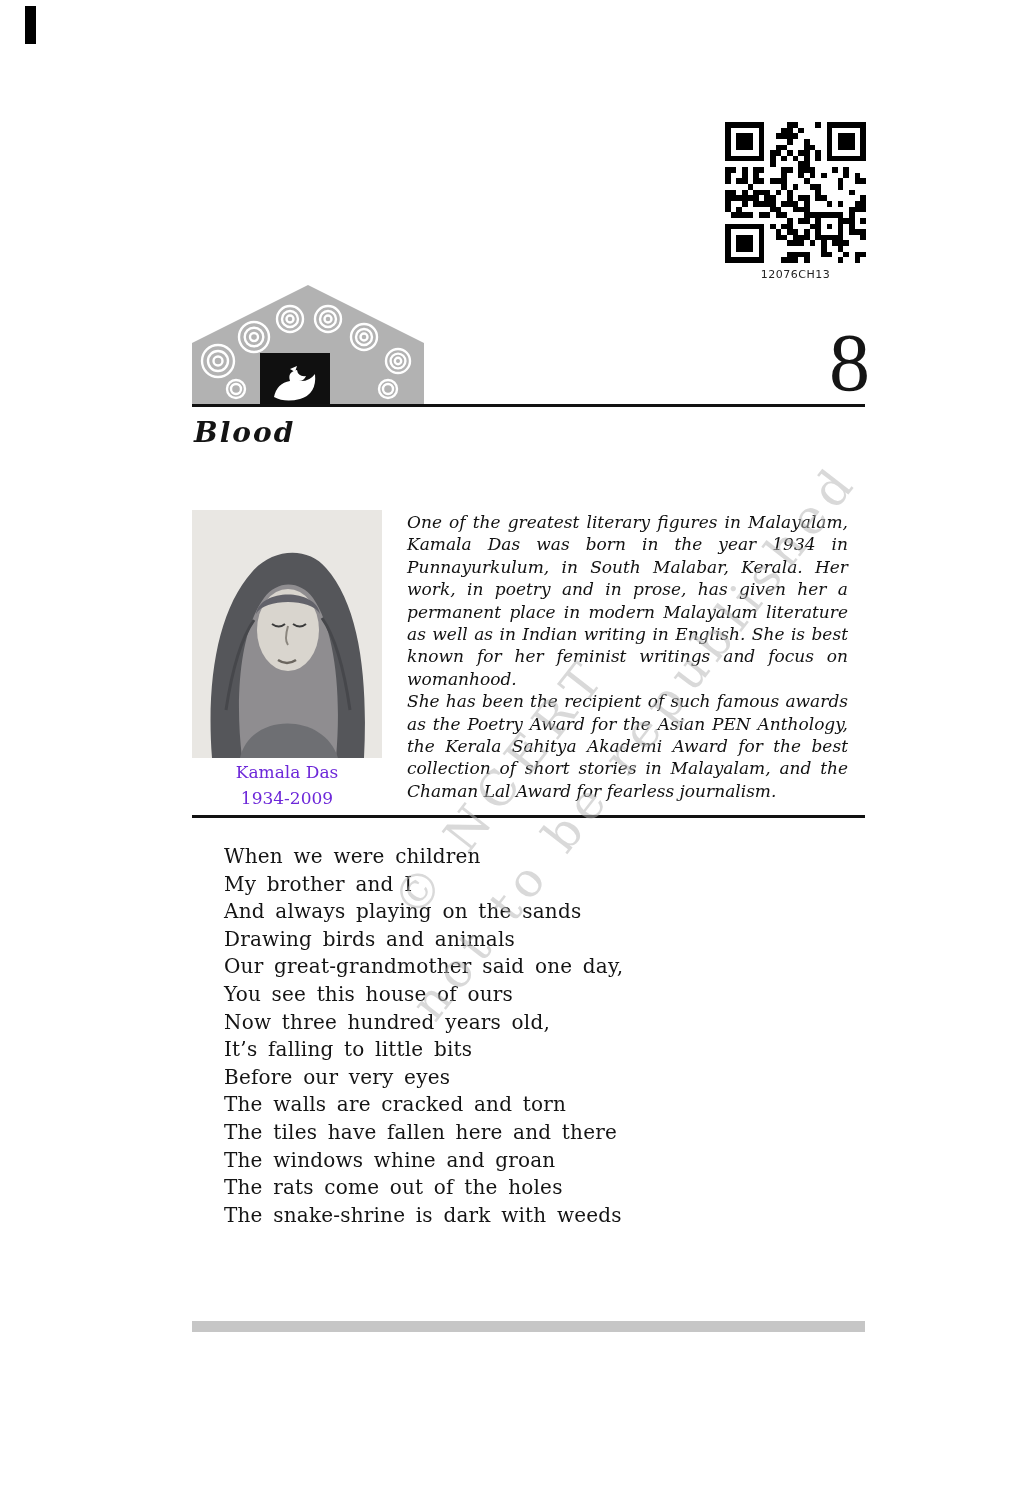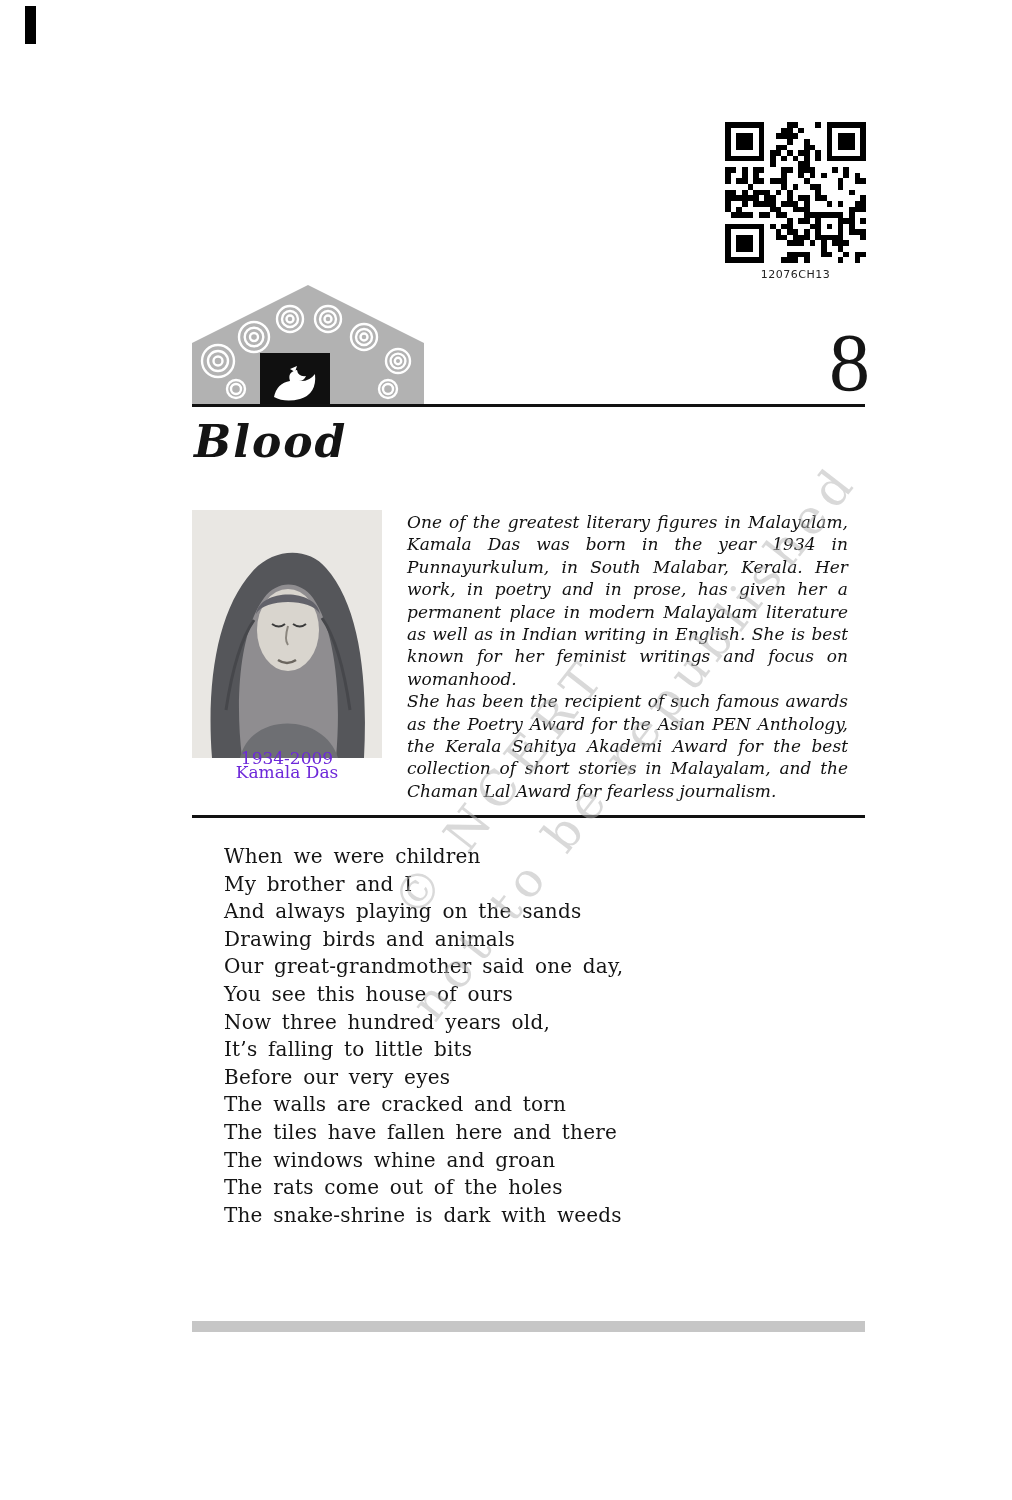--- a/index.html
+++ b/index.html
@@ -23,28 +23,28 @@
   .ornament{position:absolute;left:172px;top:285px;width:232px;height:122px;}
   .header-line{position:absolute;left:172px;top:404px;width:673px;height:3px;background:#111;}
   .chapter-number{
     position:absolute;left:780px;top:322px;width:70px;
     font-family:"Liberation Serif", serif;font-weight:400;
     font-size:82px;line-height:82px;text-align:right;color:#151515;
   }
   .chapter-title{
     position:absolute;left:174px;top:416px;
     font-family:"DejaVu Serif", serif;font-style:italic;font-weight:bold;
-    font-size:44px;letter-spacing:2px;color:#141414;text-align:right;
+    font-size:28px;letter-spacing:2px;color:#141414;text-align:right;
   }
 
   .portrait{position:absolute;left:172px;top:510px;width:190px;height:248px;}
   .portrait svg{display:block;width:190px;height:248px;}
   .caption{position:absolute;left:160px;width:214px;text-align:center;font-size:17px;color:#6d28d9;}
   .caption-name{top:762px;}
-  .caption-years{top:748px;}
+  .caption-years{top:788px;}
 
   .bio{
     position:absolute;left:387px;top:511px;width:441px;
     font-style:italic;font-size:17px;line-height:22.4px;
     text-align:justify;color:#111;
   }
   .bio p{margin:0;}
 
   .rule{position:absolute;left:172px;top:815px;width:673px;height:3px;background:#111;}
 

